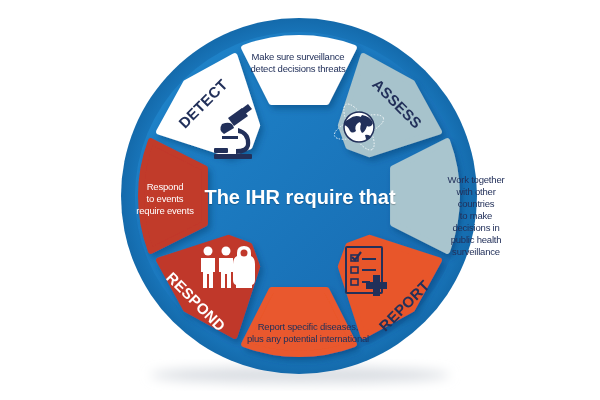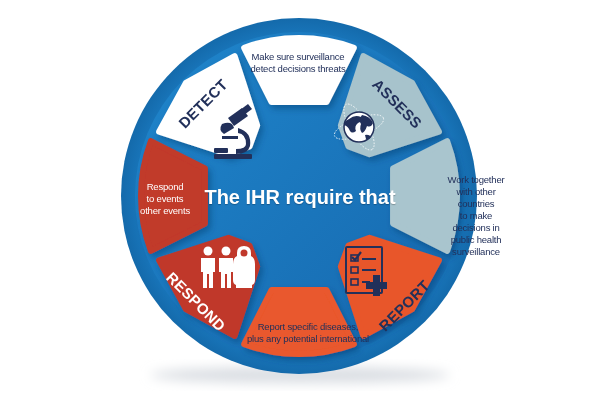--- a/index.html
+++ b/index.html
@@ -108,18 +108,18 @@
 </div>
 
 <div class="seg-text" style="left:233px; top:321px; width:150px; color:#22305a;">
   <div>Report specific diseases,</div>
   <div>plus any potential international</div>
 </div>
 
 <div class="seg-text" style="left:130px; top:181px; width:70px; color:#ffffff;">
   <div>Respond</div>
   <div>to events</div>
-  <div>other events</div>
+  <div>require events</div>
 </div>
 
 <div class="center-title">
   <div>The IHR require that</div>
 </div>
 
 </body></html>

